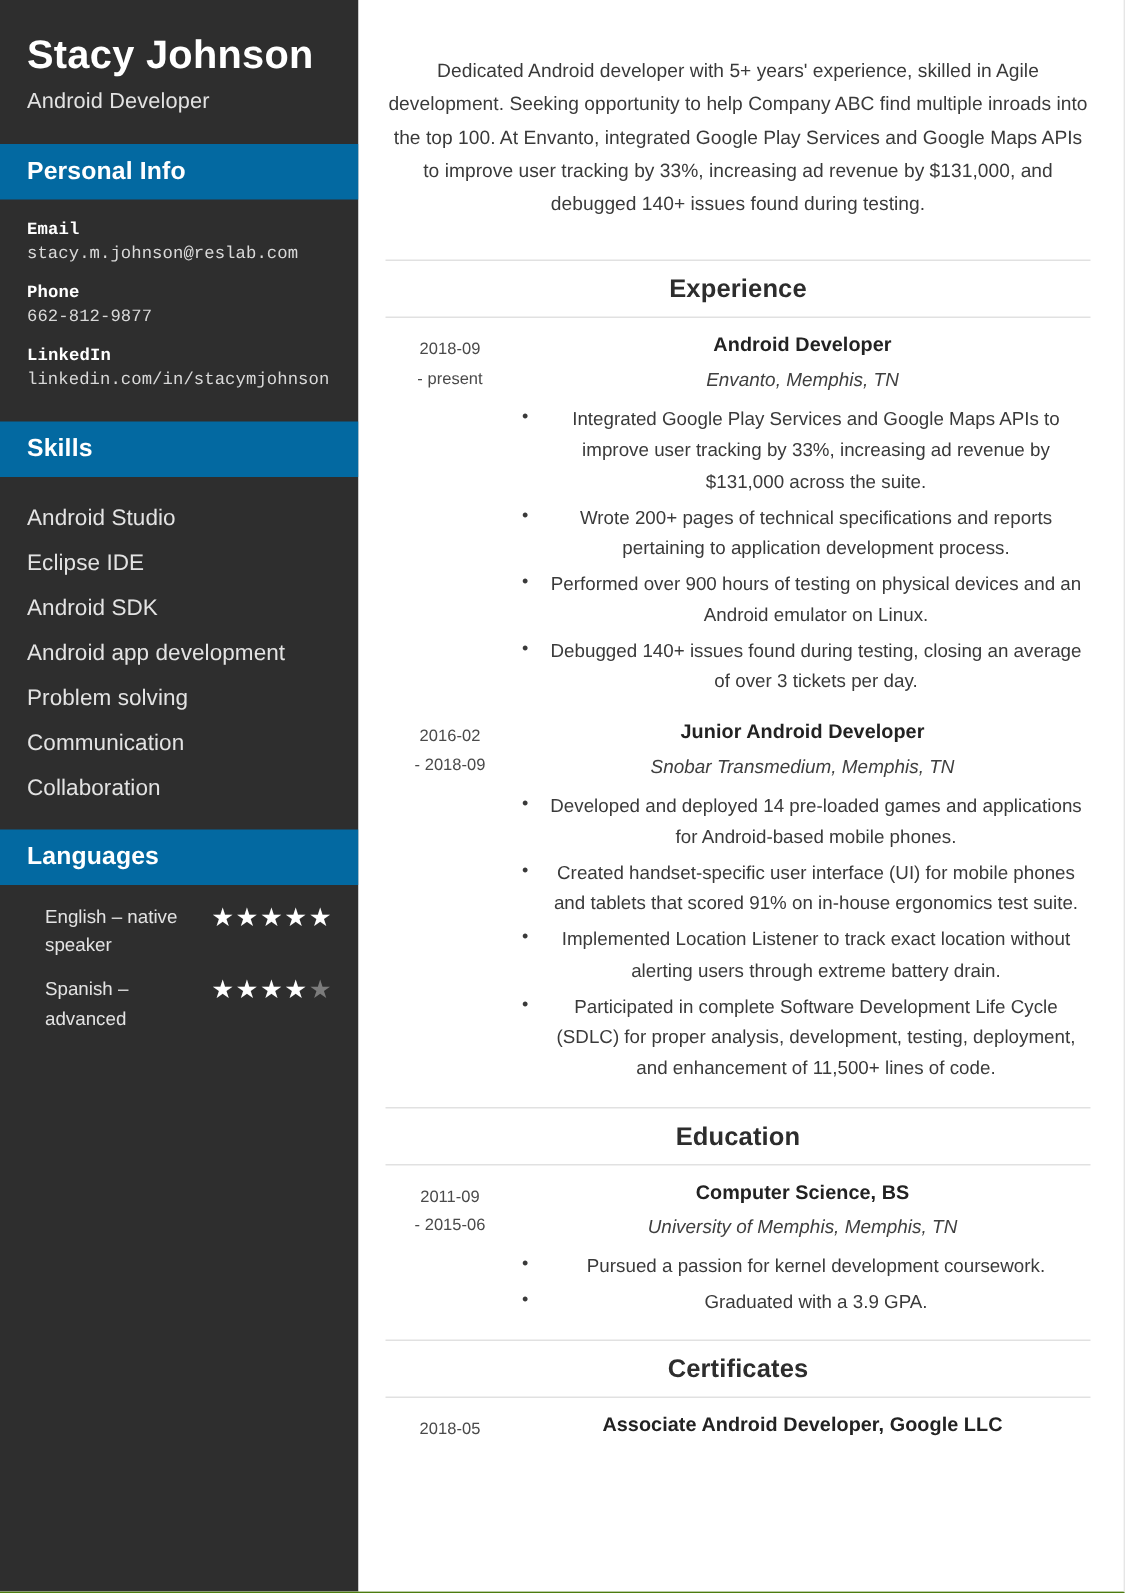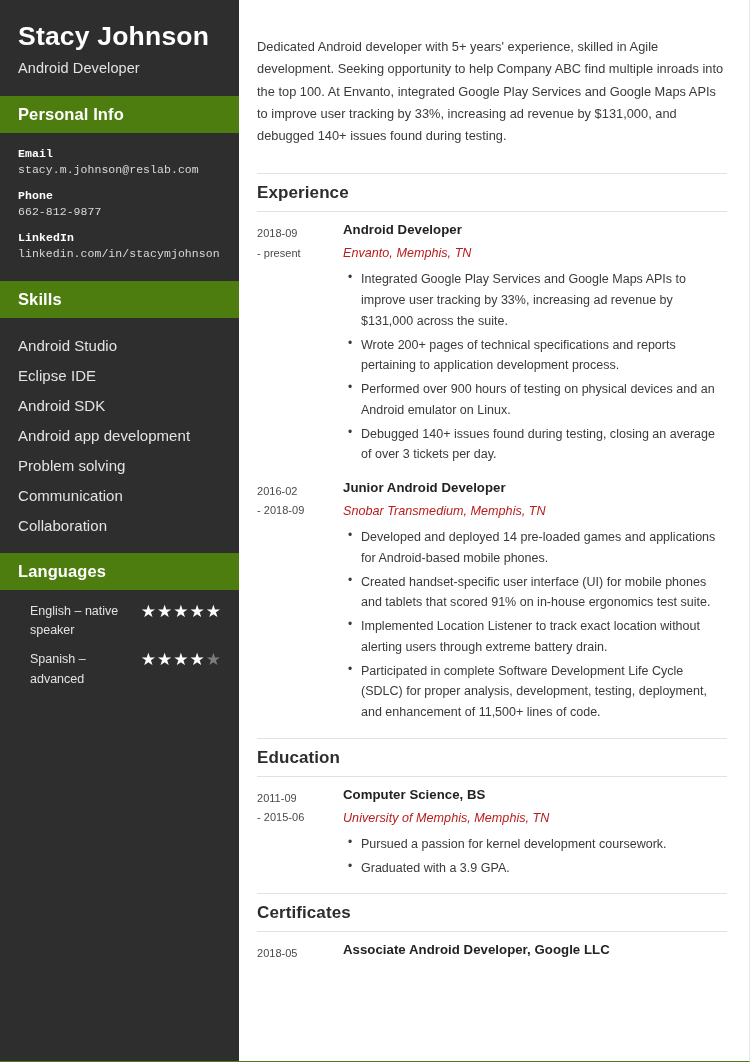--- a/index.html
+++ b/index.html
@@ -43,21 +43,21 @@
     margin: 0 0 8px 0;
   }
   .cand-title {
     font-size: 14.5px;
     font-weight: normal;
     color: #e2e2e2;
     margin: 0;
     letter-spacing: 0.1px;
   }
   .side-band {
-    background: #4d7c0f;
+    background: #0369a1;
     padding: 9px 18px 9px 18px;
   }
   .side-band-title {
     font-size: 16.5px;
     font-weight: bold;
     color: #ffffff;
     letter-spacing: 0.1px;
   }
   .side-body {
     padding: 14px 18px 8px 18px;
@@ -117,20 +117,21 @@
     margin-left: 1px;
   }
   .star.off { color: #7c7c7c; }
 
   
   .main {
     flex: 1;
     background: #ffffff;
     box-sizing: border-box;
     padding: 36px 22px 20px 18px;
+    text-align: center;
   }
   .summary {
     font-size: 12.8px;
     line-height: 1.74;
     color: #3a3a3a;
     margin: 0 0 26px 0;
     letter-spacing: 0.02px;
   }
   .section {
     margin-bottom: 4px;
@@ -165,21 +166,21 @@
   .entry-role {
     font-size: 13.2px;
     font-weight: bold;
     color: #222222;
     margin-bottom: 9px;
     letter-spacing: 0.05px;
   }
   .entry-org {
     font-size: 12.6px;
     font-style: italic;
-    color: #b91c1c;
+    color: #404040;
     margin-bottom: 9px;
     letter-spacing: 0.02px;
   }
   ul.bullets {
     margin: 0;
     padding: 0 0 0 18px;
     list-style: none;
   }
   ul.bullets li {
     position: relative;

